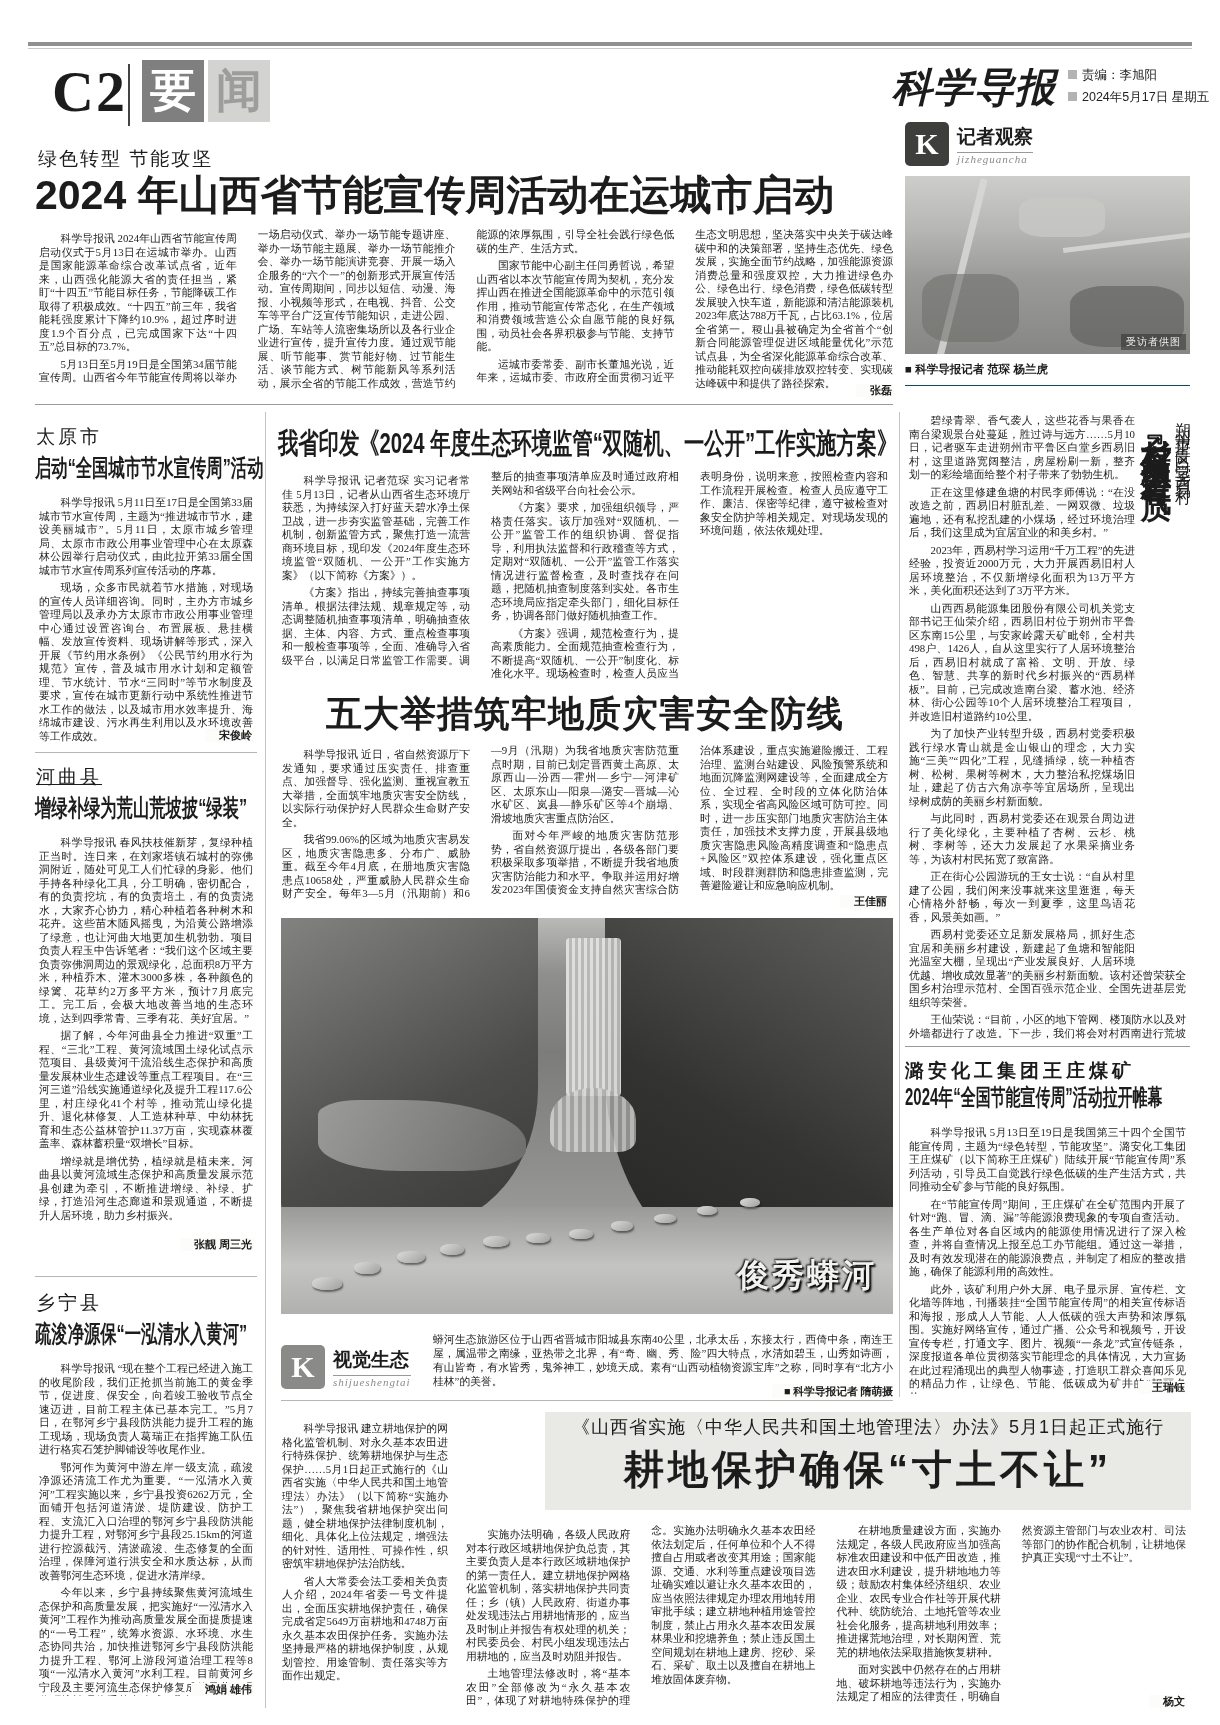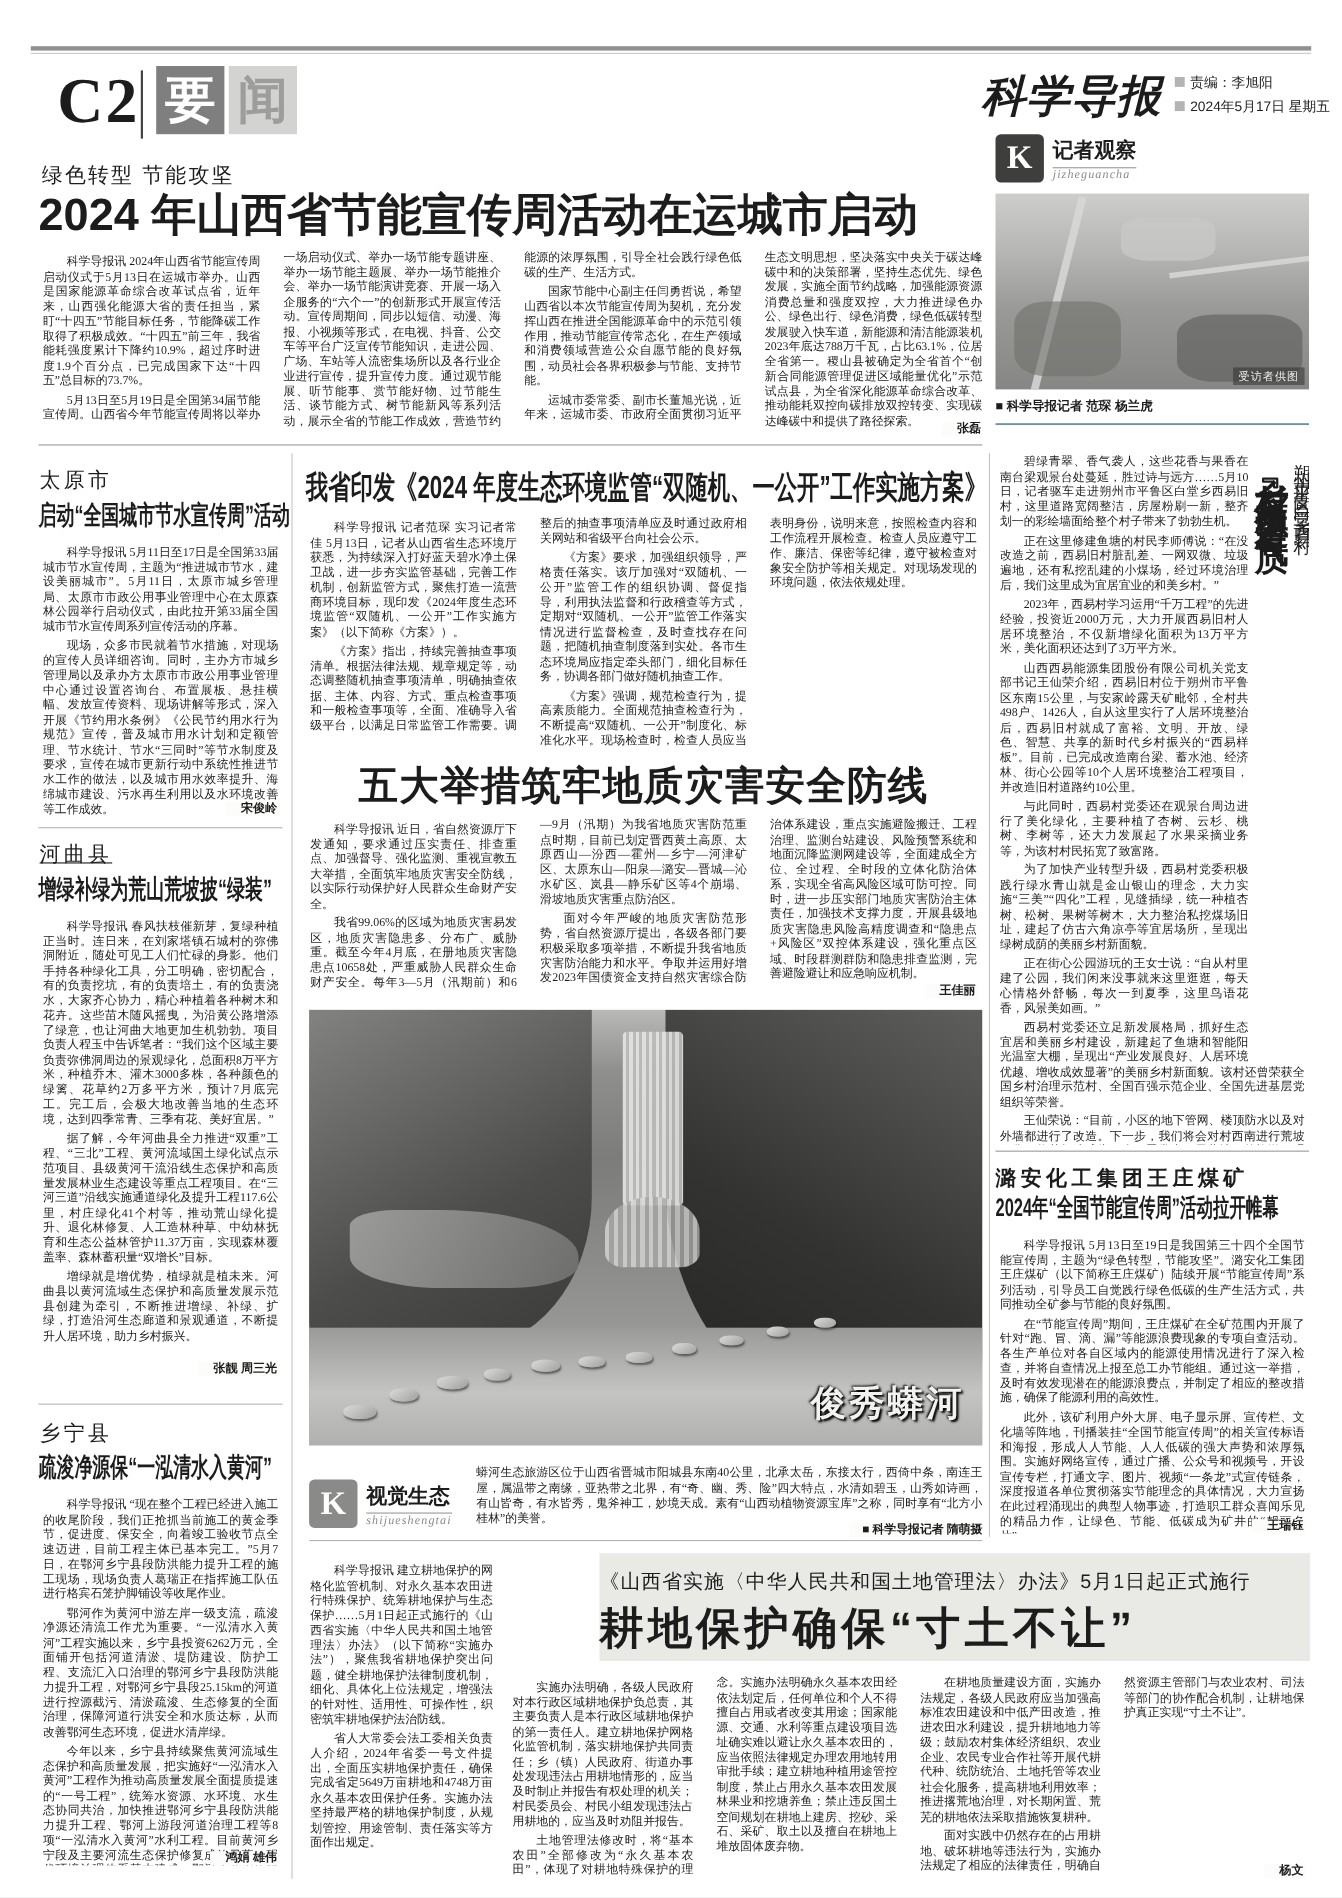--- a/index.html
+++ b/index.html
@@ -104,21 +104,21 @@
   .vmain { font-size:31px; font-weight:bold; letter-spacing:5px; font-family:"Liberation Sans","DejaVu Sans",sans-serif; }
   .wz-kicker { position:absolute; left:905px; top:1058px; font-size:19px; font-weight:bold; letter-spacing:4px;
                font-family:"Liberation Sans","DejaVu Sans",sans-serif; }
   .wz-head { position:absolute; left:905px; top:1082px; font-size:23px; font-weight:bold; white-space:nowrap;
              font-family:"Liberation Sans","DejaVu Sans",sans-serif; transform:scaleX(0.65); transform-origin:left center; }
   .wz-body { position:absolute; left:905px; top:1122px; width:285px; height:272px; }
 
   
   .gd-colA { position:absolute; left:278px; top:1418px; width:174px; height:293px; }
   .gd-banner { position:absolute; left:545px; top:1412px; width:646px; height:98px; background:#e9e9e6;
-               padding-top:14px; }
+               text-align:center; padding-top:3px; }
   .gd-kicker { font-size:18px; letter-spacing:1px; font-family:"Liberation Sans","DejaVu Sans",sans-serif; }
   .gd-head { font-size:40px; font-weight:bold; letter-spacing:4px; margin-top:3px;
              font-family:"Liberation Sans","DejaVu Sans",sans-serif; }
   .gd-body { position:absolute; left:462px; top:1524px; width:728px; height:184px; column-count:4; column-gap:13px; }
 </style>
 </head>
 <body>
 
 <div class="page">
 
@@ -250,22 +250,22 @@
   <div class="village-body bodytxt">
     <div class="vgroup">
       <div class="vsub">朔州市平鲁区白堂乡西易村</div>
       <div class="vmain">乡村有『颜值』更有『气质』</div>
     </div>
     <div>
         <p>碧绿青翠、香气袭人，这些花香与果香在南台梁观景台处蔓延，胜过诗与远方……5月10日，记者驱车走进朔州市平鲁区白堂乡西易旧村，这里道路宽阔整洁，房屋粉刷一新，整齐划一的彩绘墙面给整个村子带来了勃勃生机。</p>
         <p>正在这里修建鱼塘的村民李师傅说：“在没改造之前，西易旧村脏乱差、一网双微、垃圾遍地，还有私挖乱建的小煤场，经过环境治理后，我们这里成为宜居宜业的和美乡村。”</p>
         <p>2023年，西易村学习运用“千万工程”的先进经验，投资近2000万元，大力开展西易旧村人居环境整治，不仅新增绿化面积为13万平方米，美化面积还达到了3万平方米。</p>
         <p>山西西易能源集团股份有限公司机关党支部书记王仙荣介绍，西易旧村位于朔州市平鲁区东南15公里，与安家岭露天矿毗邻，全村共498户、1426人，自从这里实行了人居环境整治后，西易旧村就成了富裕、文明、开放、绿色、智慧、共享的新时代乡村振兴的“西易样板”。目前，已完成改造南台梁、蓄水池、经济林、街心公园等10个人居环境整治工程项目，并改造旧村道路约10公里。</p>
+        <p>为了加快产业转型升级，西易村党委积极践行绿水青山就是金山银山的理念，大力实施“三美”“四化”工程，见缝插绿，统一种植杏树、松树、果树等树木，大力整治私挖煤场旧址，建起了仿古六角凉亭等宜居场所，呈现出绿树成荫的美丽乡村新面貌。</p>
         <p>与此同时，西易村党委还在观景台周边进行了美化绿化，主要种植了杏树、云杉、桃树、李树等，还大力发展起了水果采摘业务等，为该村村民拓宽了致富路。</p>
-        <p>为了加快产业转型升级，西易村党委积极践行绿水青山就是金山银山的理念，大力实施“三美”“四化”工程，见缝插绿，统一种植杏树、松树、果树等树木，大力整治私挖煤场旧址，建起了仿古六角凉亭等宜居场所，呈现出绿树成荫的美丽乡村新面貌。</p>
         <p>正在街心公园游玩的王女士说：“自从村里建了公园，我们闲来没事就来这里逛逛，每天心情格外舒畅，每次一到夏季，这里鸟语花香，风景美如画。”</p>
         <p>西易村党委还立足新发展格局，抓好生态宜居和美丽乡村建设，新建起了鱼塘和智能阳光温室大棚，呈现出“产业发展良好、人居环境优越、增收成效显著”的美丽乡村新面貌。该村还曾荣获全国乡村治理示范村、全国百强示范企业、全国先进基层党组织等荣誉。</p>
         <p>王仙荣说：“目前，小区的地下管网、楼顶防水以及对外墙都进行了改造。下一步，我们将会对村西南进行荒坡绿化，将其打造成为一个四季常青、天蓝地绿的旅游、观光和休闲的宜业乡村。”</p>
       </div>
   </div>
   <div class="hrule" style="left:905px;top:1046px;width:285px;"></div>
 
   <div class="wz-kicker">潞安化工集团王庄煤矿</div>
   <div class="wz-head">2024年“全国节能宣传周”活动拉开帷幕</div>
   <div class="wz-body bodytxt">

